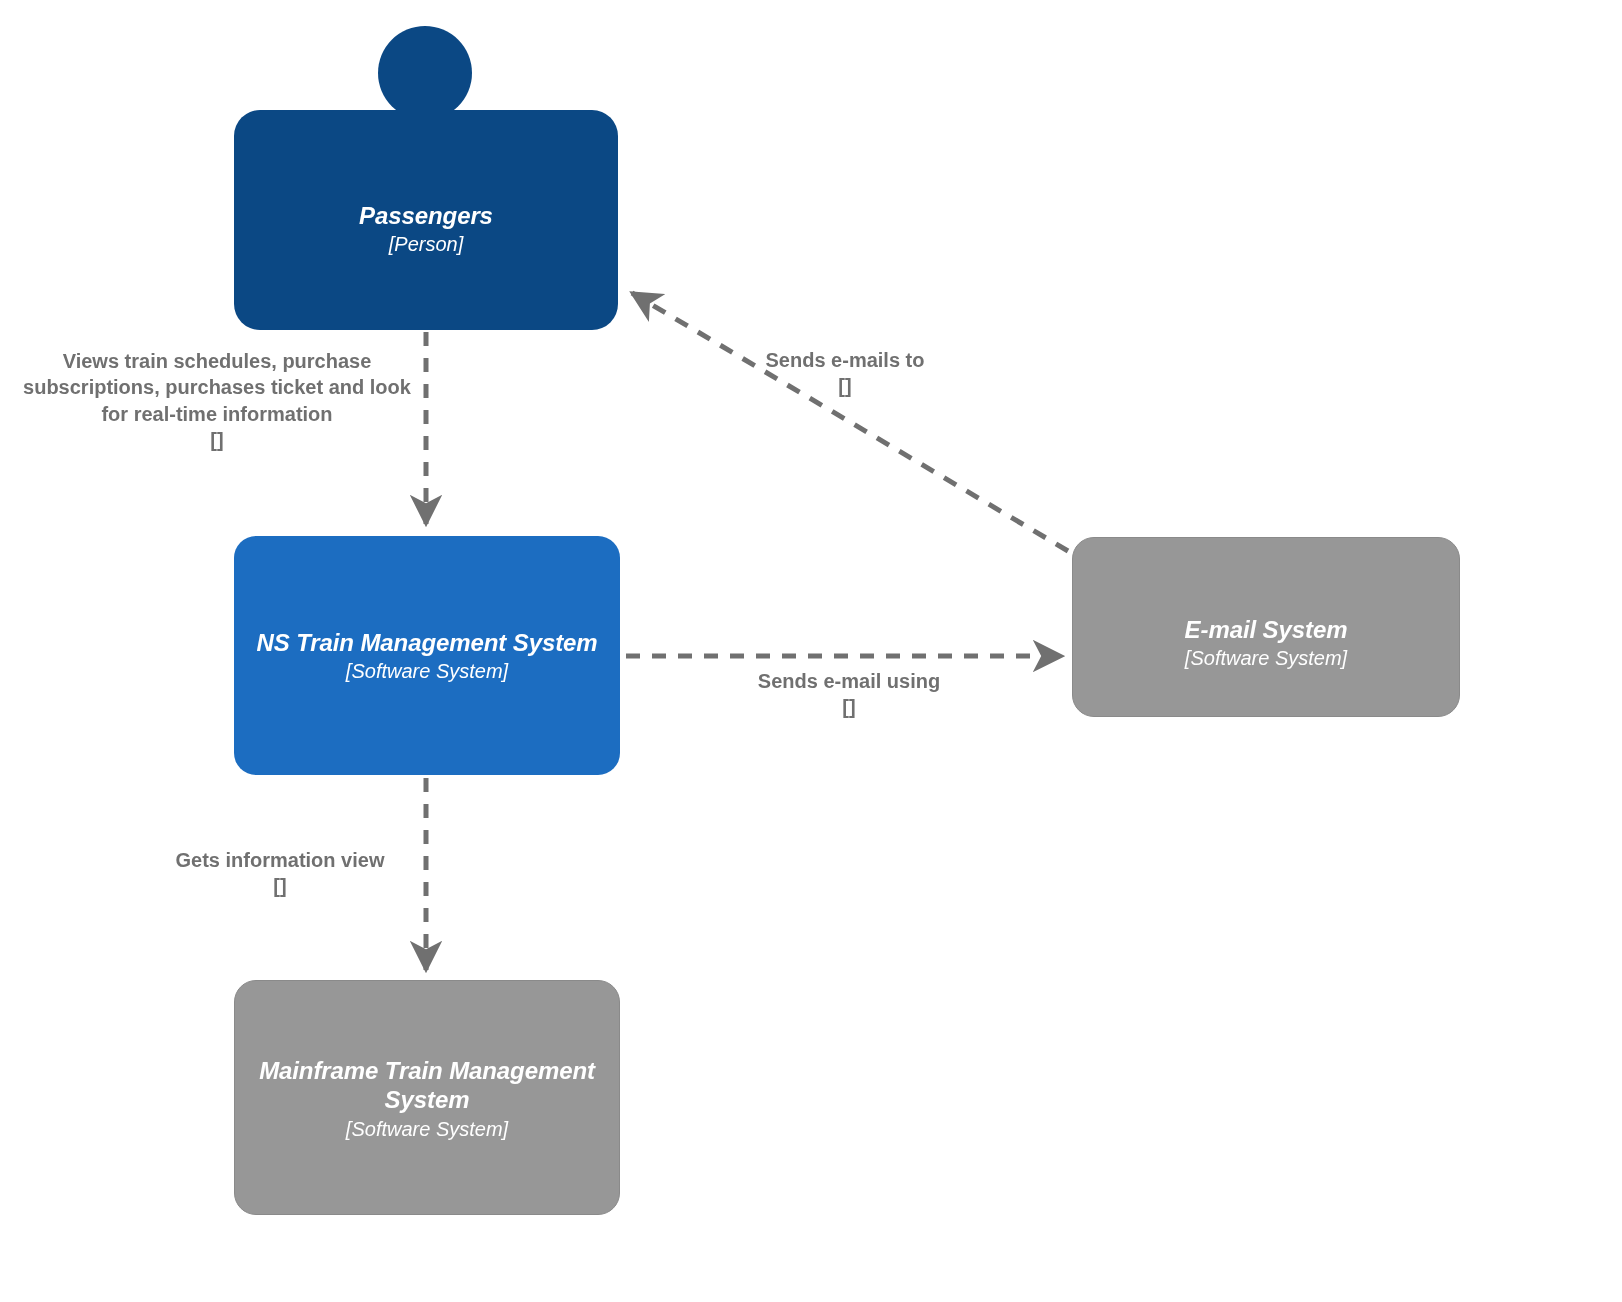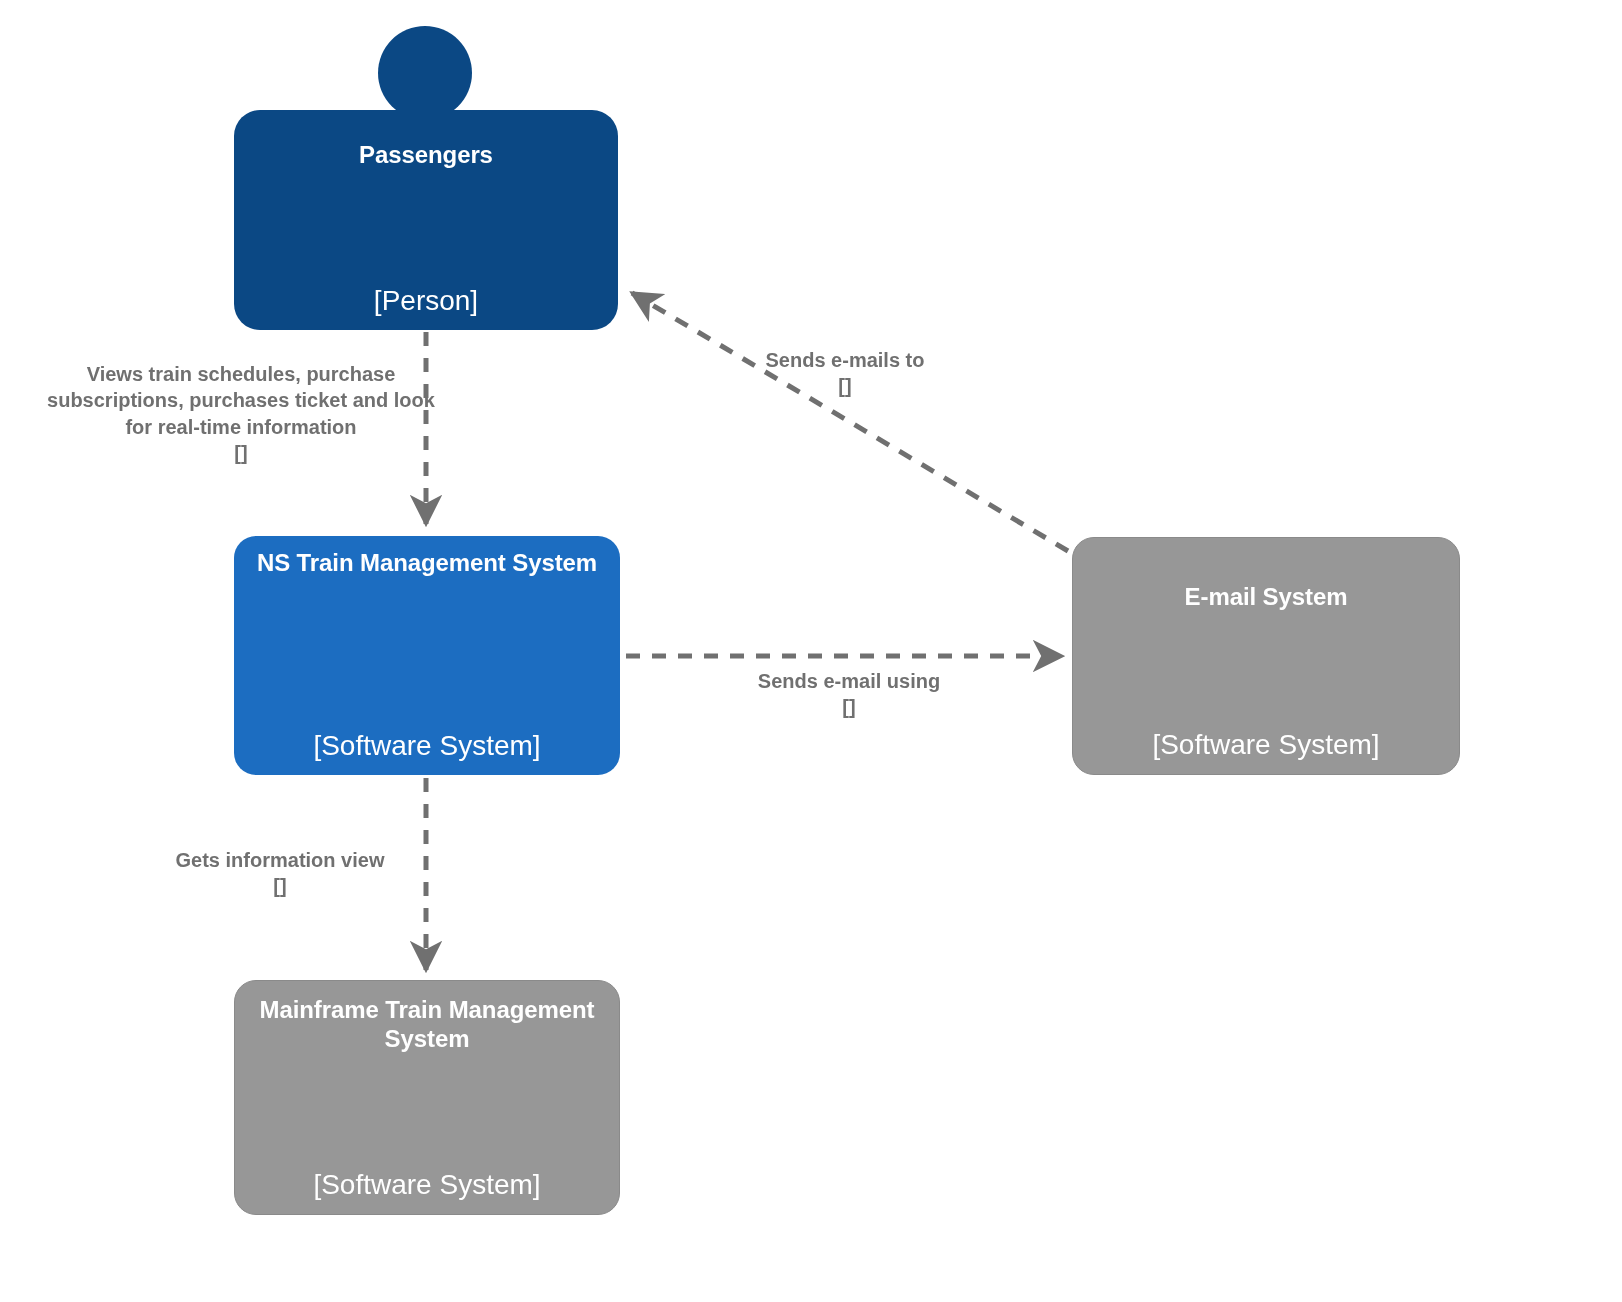--- a/index.html
+++ b/index.html
@@ -29,32 +29,33 @@
   
   .node {
     position: absolute;
     box-sizing: border-box;
     border-radius: 22px;
     color: #ffffff;
     text-align: center;
     display: flex;
     flex-direction: column;
     align-items: center;
-    justify-content: space-between;
+    justify-content: center;
     padding: 14px 12px 12px 12px;
     line-height: 1.22;
     z-index: 3;
+    font-style: italic;
   }
   .node .title {
     font-weight: bold;
     font-size: 24px;
     letter-spacing: -0.1px;
   }
   .node .stereo {
-    font-size: 28px;
+    font-size: 20px;
     font-weight: normal;
     margin-top: 2px;
   }
   .node .desc {
     font-size: 22px;
     font-weight: normal;
     margin-top: 28px;
   }
 
   
@@ -87,21 +88,21 @@
     background: #1c6dc1;
     padding-top: 12px;
   }
   #node-ns .desc { margin-top: 24px; }
 
   
   #node-email {
     left: 1072px;
     top: 537px;
     width: 388px;
-    height: 238px;
+    height: 180px;
     background: #979797;
     border: 1px solid #8a8a8a;
     padding-top: 44px;
   }
   #node-email .desc { margin-top: 26px; }
 
   #node-mainframe {
     left: 234px;
     top: 980px;
     width: 386px;
@@ -121,23 +122,22 @@
     line-height: 1.32;
     z-index: 4;
   }
   .edge-label .tech {
     display: block;
     font-weight: bold;
   }
 
   #label-views {
     left: 22px;
-    top: 361px;
+    top: 348px;
     width: 390px;
-    margin-left: 24px;
   }
   #label-sends-emails-to {
     left: 705px;
     top: 347px;
     width: 280px;
     text-align: center;
   }
   #label-sends-email-using {
     left: 740px;
     top: 668px;

